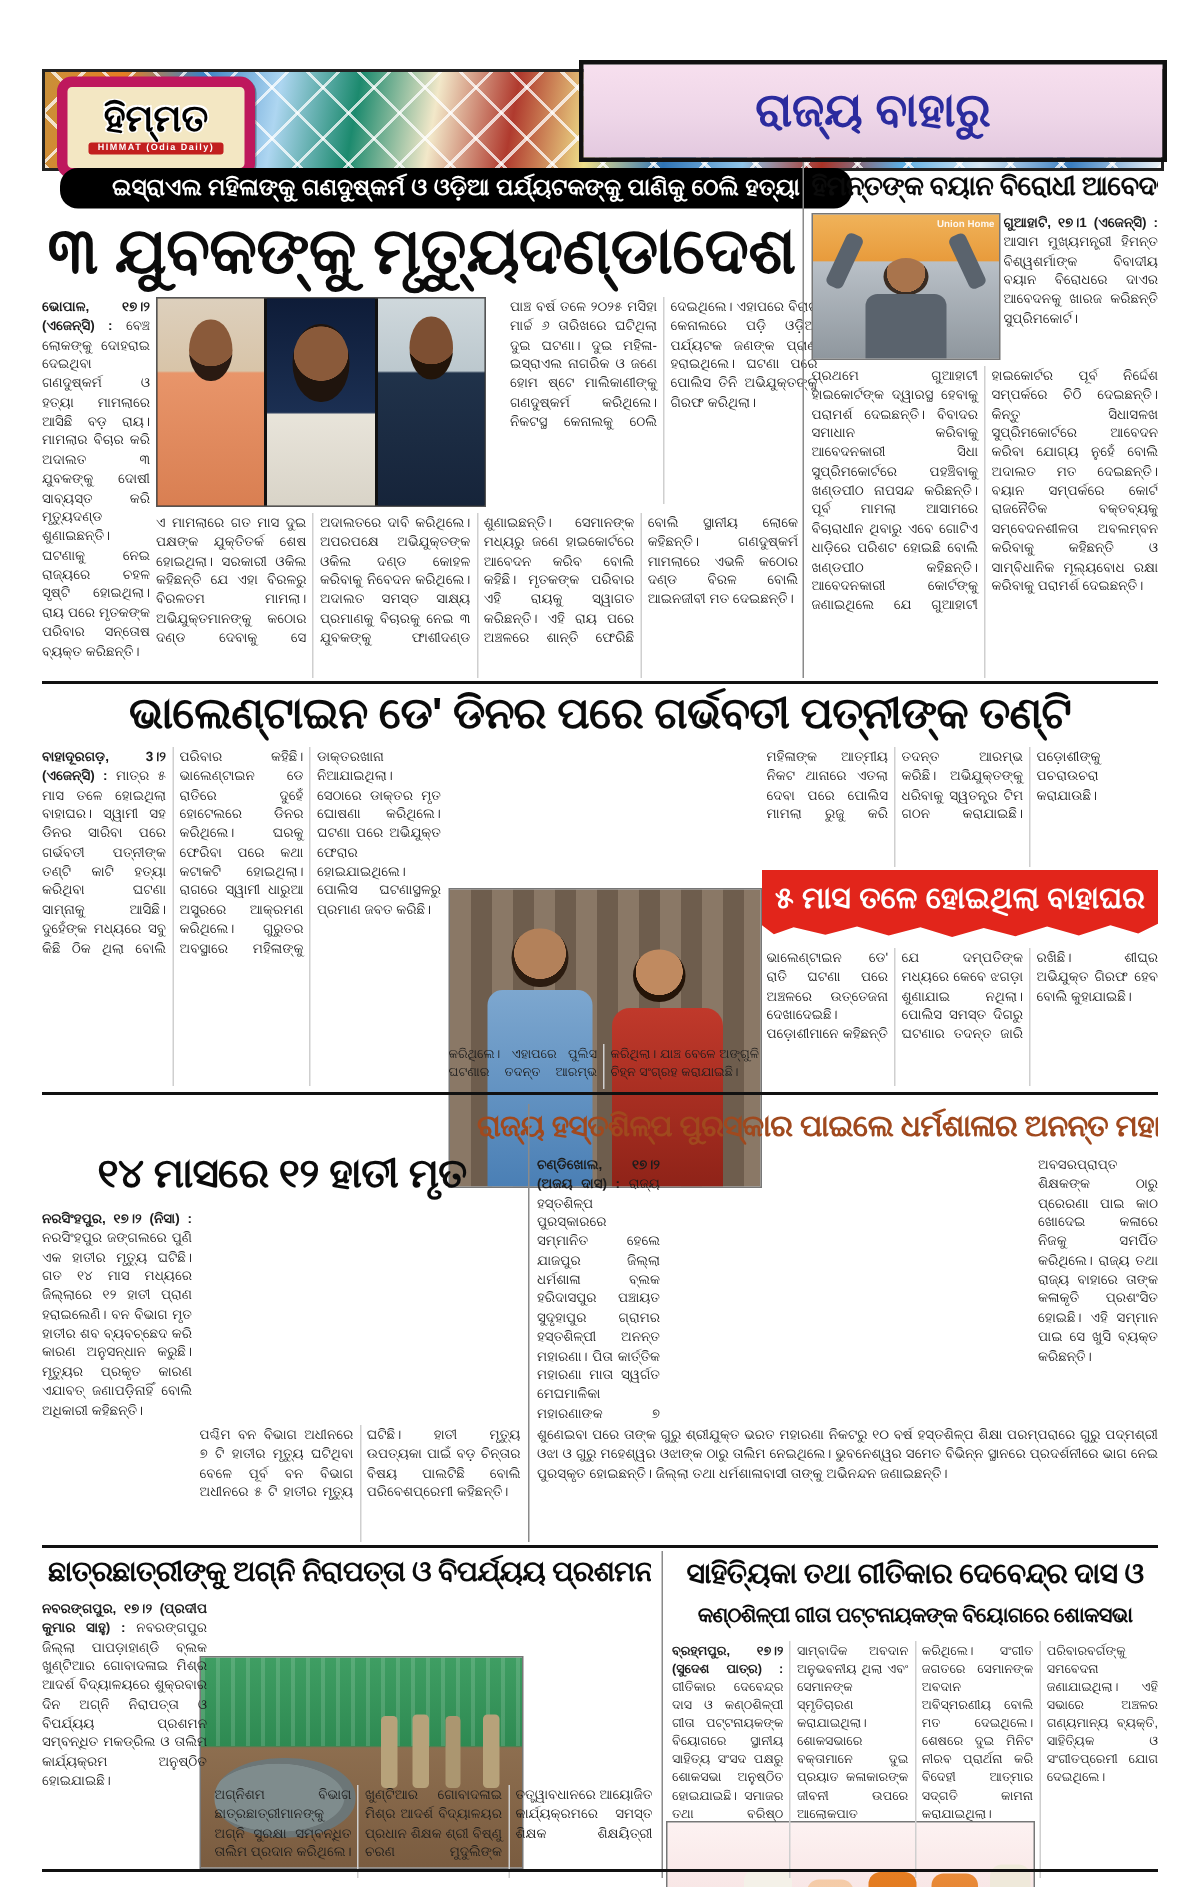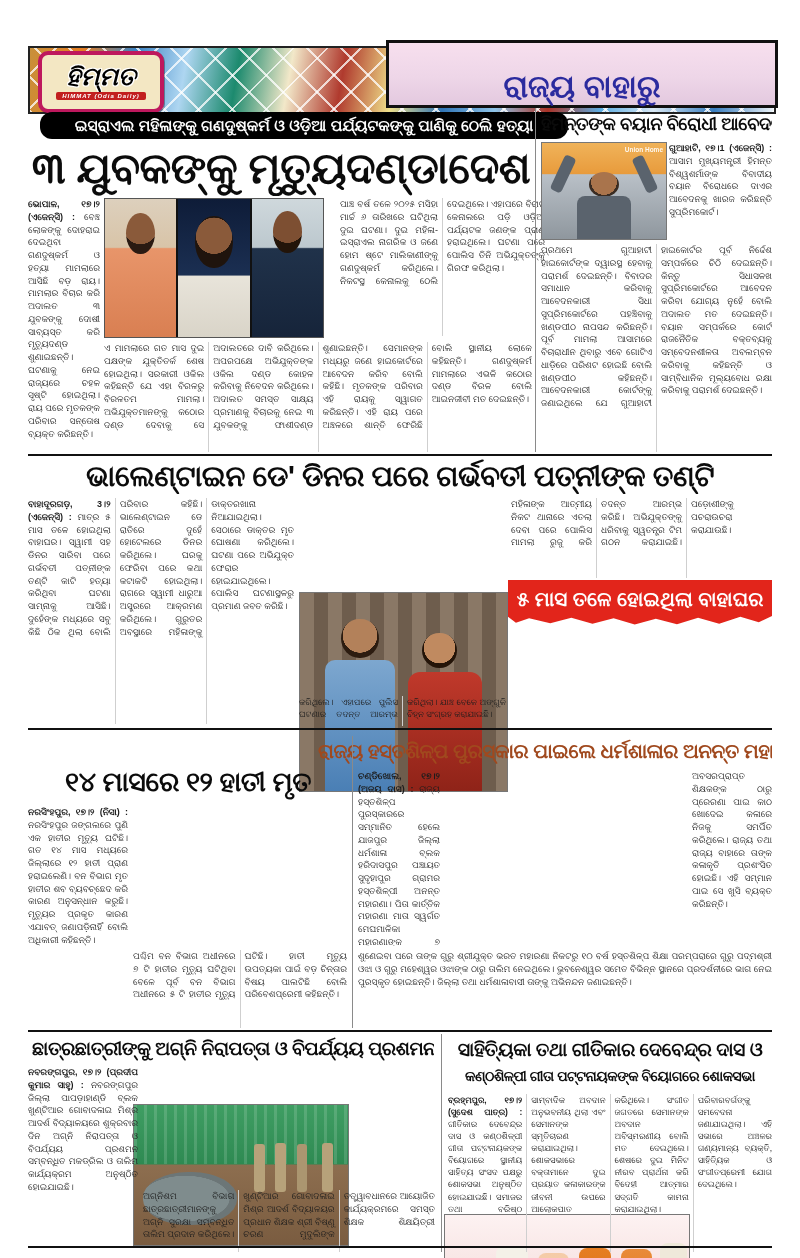--- a/index.html
+++ b/index.html
@@ -16,28 +16,28 @@
   .kicker{background:#000;color:#fff;font-weight:bold;text-align:center;overflow:hidden;white-space:nowrap;}
   .hl{font-weight:800;color:#0b0b0b;text-align:center;letter-spacing:-0.5px;overflow:hidden;}
   .rule-h{background:#111;}
   .rule-v{background:#8a8a8a;}
   
   .collage{border:2px solid #222;
     background:
       repeating-linear-gradient(45deg, rgba(255,255,255,.75) 0 2px, rgba(255,255,255,0) 2px 24px),
       repeating-linear-gradient(-45deg, rgba(255,255,255,.75) 0 2px, rgba(255,255,255,0) 2px 24px),
       linear-gradient(100deg,#c8903a 0%,#e67e22 7%,#3b83c4 14%,#aed6f1 21%,#1c8a6e 28%,#f2e8c9 35%,#b03a2e 42%,#efe08a 49%,#2f74b5 56%,#8fc4e8 63%,#a93226 70%,#5dade2 77%,#d8e8f4 84%,#3a7ebf 92%,#eef4f8 100%);}
-  .logo-box{background:#f3e7c3;border:4px solid #be185d;border-radius:10px;display:flex;flex-direction:column;
-    align-items:center;justify-content:center;box-shadow:1px 1px 0 #00000055;font-style:italic;}
+  .logo-box{background:#f3e7c3;border:7px solid #be185d;border-radius:10px;display:flex;flex-direction:column;
+    align-items:center;justify-content:center;box-shadow:1px 1px 0 #00000055;}
   .logo-title{font-size:25px;font-weight:800;color:#000;line-height:1;
     text-shadow:-1px -1px 0 #fff,1px -1px 0 #fff,-1px 1px 0 #fff,1px 1px 0 #fff;}
   .logo-sub{margin-top:3px;background:#c21f1f;color:#fff;font-size:6px;font-weight:bold;
     letter-spacing:1px;padding:1px 6px;border-radius:2px;white-space:nowrap;}
   .banner{border:3px solid #111;background:linear-gradient(180deg,#f7dfee 0%,#eed6e8 55%,#e3c9df 100%);
-    display:flex;align-items:flex-end;}
+    display:flex;align-items:center;}
   .banner-title{flex:1;display:flex;align-items:center;justify-content:center;
     font-size:31px;font-weight:800;color:#2b2b9e;letter-spacing:0;}
   .banner-right{width:134px;background:#731748;position:relative;}
   .date-pill{position:absolute;left:5px;top:6px;width:88px;height:46px;background:#fbf5b5;
     border:1px solid #a0802a;border-radius:9px;display:flex;flex-direction:column;
     align-items:center;justify-content:center;}
   .date-day{color:#b03a2e;font-size:10.5px;font-weight:bold;}
   .date-date{color:#7c4a00;font-size:9.5px;margin-top:2px;white-space:nowrap;}
   .page-chip{position:absolute;right:3px;top:5px;width:34px;height:50px;background:#fff;
     border-radius:4px;display:flex;flex-direction:column;align-items:center;justify-content:center;}
@@ -117,20 +117,21 @@
   <div class="abs photo" style="left:299px;top:494px;width:207px;height:198px;background:repeating-linear-gradient(90deg,#8a7866 0 14px,#6e5d4d 14px 28px);">
     <div class="torso" style="left:12%;top:34%;width:34%;height:66%;background:linear-gradient(180deg,#7da7cf,#4a7fb5);border-radius:10px 10px 0 0;"></div>
     <div class="head" style="left:20%;top:13%;width:18%;height:20%;background:radial-gradient(circle at 50% 42%,#b3815a 58%,#2c1c10 59%);"></div>
     <div class="torso" style="left:52%;top:40%;width:36%;height:60%;background:linear-gradient(180deg,#c0392b,#8f2318);border-radius:12px 12px 0 0;"></div>
     <div class="head" style="left:59%;top:20%;width:17%;height:18%;background:radial-gradient(circle at 50% 42%,#c08a60 58%,#241408 59%);"></div>
   </div>
   <div class="abs bt c2" style="left:299px;top:696px;width:207px;height:30px;font-size:8.5px;">କରିଥିଲେ। ଏହାପରେ ପୁଲିସ ଘଟଣାର ତଦନ୍ତ ଆରମ୍ଭ କରିଥିଲା। ଯାଞ୍ଚ ବେଳେ ଅଙ୍ଗୁଳି ଚିହ୍ନ ସଂଗ୍ରହ କରାଯାଇଛି।</div>
 
   <div class="abs bt c3" style="left:511px;top:498px;width:261px;height:80px;">ମହିଳାଙ୍କ ଆତ୍ମୀୟ ନିକଟ ଥାନାରେ ଏତଲା ଦେବା ପରେ ପୋଲିସ ମାମଲା ରୁଜୁ କରି ତଦନ୍ତ ଆରମ୍ଭ କରିଛି। ଅଭିଯୁକ୍ତଙ୍କୁ ଧରିବାକୁ ସ୍ୱତନ୍ତ୍ର ଟିମ ଗଠନ କରାଯାଇଛି। ପଡ଼ୋଶୀଙ୍କୁ ପଚରାଉଚରା କରାଯାଉଛି।</div>
   <div class="abs red-box" style="left:508px;top:580px;width:264px;height:46px;font-size:20px;line-height:38px;">୫ ମାସ ତଳେ ହୋଇଥିଲା ବାହାଘର</div>
+  <div class="abs bt c3" style="left:511px;top:632px;width:261px;height:92px;">ଭାଲେଣ୍ଟାଇନ ଡେ' ରାତି ଘଟଣା ପରେ ଅଞ୍ଚଳରେ ଉତ୍ତେଜନା ଦେଖାଦେଇଛି। ପଡ଼ୋଶୀମାନେ କହିଛନ୍ତି ଯେ ଦମ୍ପତିଙ୍କ ମଧ୍ୟରେ କେବେ ଝଗଡ଼ା ଶୁଣାଯାଇ ନଥିଲା। ପୋଲିସ ସମସ୍ତ ଦିଗରୁ ଘଟଣାର ତଦନ୍ତ ଜାରି ରଖିଛି। ଶୀଘ୍ର ଅଭିଯୁକ୍ତ ଗିରଫ ହେବ ବୋଲି କୁହାଯାଇଛି।</div>
 
   <div class="abs rule-h" style="left:28px;top:728px;width:744px;height:2px;"></div>
 
   <div class="abs hl nowrap" style="left:318px;top:738px;width:454px;height:26px;font-size:20px;line-height:26px;color:#a0491e;">ରାଜ୍ୟ ହସ୍ତଶିଳ୍ପ ପୁରସ୍କାର ପାଇଲେ ଧର୍ମଶାଳାର ଅନନ୍ତ ମହାରଣା</div>
   <div class="abs hl" style="left:28px;top:764px;width:320px;height:36px;font-size:27px;line-height:36px;">୧୪ ମାସରେ ୧୨ ହାତୀ ମୃତ</div>
 
   <div class="abs bt" style="left:28px;top:806px;width:100px;height:222px;">
     <span class="dl">ନରସିଂହପୁର, ୧୭।୨ (ନିସା) :</span>
     <span>ନରସିଂହପୁର ଜଙ୍ଗଲରେ ପୁଣି ଏକ ହାତୀର ମୃତ୍ୟୁ ଘଟିଛି। ଗତ ୧୪ ମାସ ମଧ୍ୟରେ ଜିଲ୍ଲାରେ ୧୨ ହାତୀ ପ୍ରାଣ ହରାଇଲେଣି। ବନ ବିଭାଗ ମୃତ ହାତୀର ଶବ ବ୍ୟବଚ୍ଛେଦ କରି କାରଣ ଅନୁସନ୍ଧାନ କରୁଛି। ମୃତ୍ୟୁର ପ୍ରକୃତ କାରଣ ଏଯାବତ୍ ଜଣାପଡ଼ିନାହିଁ ବୋଲି ଅଧିକାରୀ କହିଛନ୍ତି।</span>
   </div>

